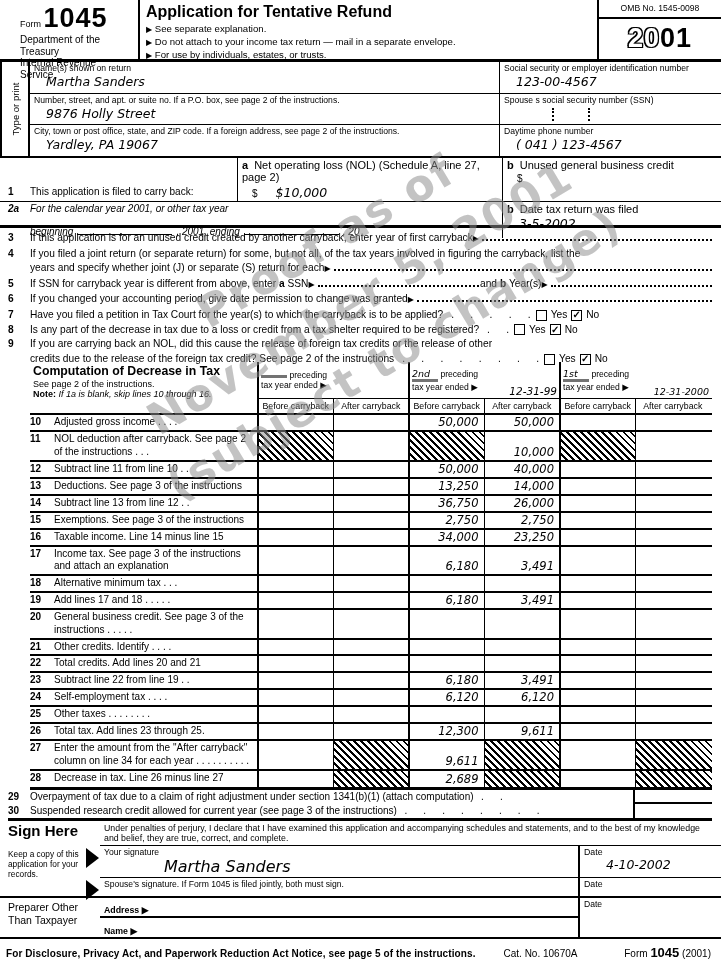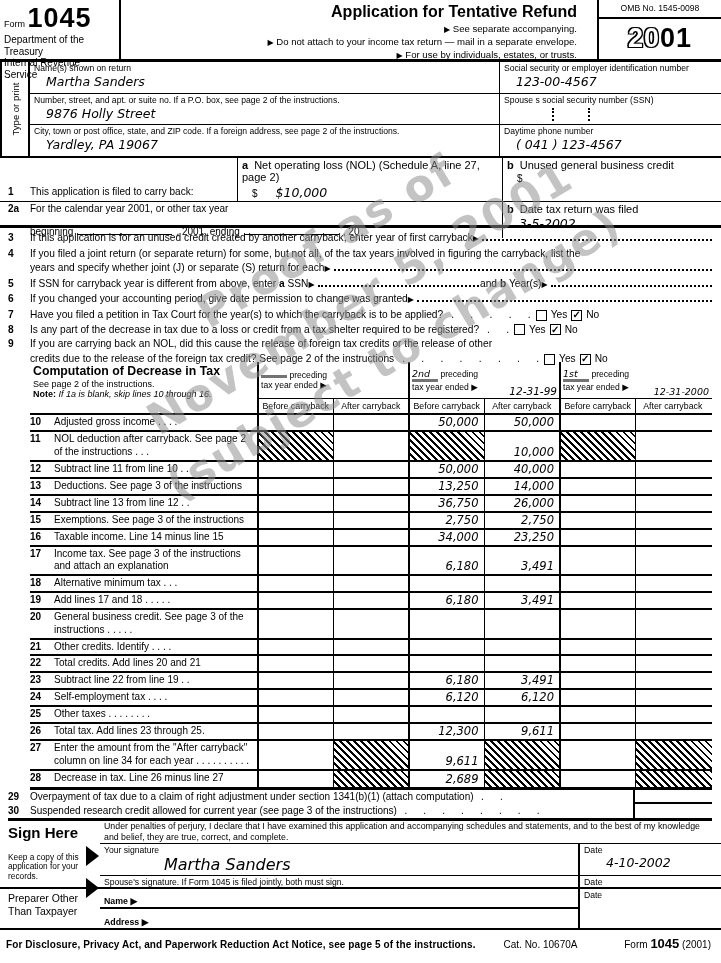--- a/index.html
+++ b/index.html
@@ -7,25 +7,25 @@
   .page {
     position:relative; width:721px; height:963px; margin:0 auto;
     background:#fff; color:#000;
     font-family:"Liberation Sans", sans-serif; font-size:10px; overflow:hidden;
   }
   .hand { font-family:"DejaVu Sans", sans-serif; font-style:italic; font-size:12.5px; }
   b.sub { font-weight:bold; }
   .arrow { font-size:8px; }
   
   .hdr { display:flex; height:62px; border-bottom:3px solid #000; }
-  .hdr-left { width:121px; border-right:2px solid #000; padding:3px 4px; display:flex; flex-direction:column; justify-content:space-between; }
+  .hdr-left { width:140px; border-right:2px solid #000; padding:3px 20px; display:flex; flex-direction:column; justify-content:space-between; }
   .hdr-form { font-size:9px; }
   .hdr-form .num { font-size:27px; font-weight:bold; letter-spacing:1px; }
   .hdr-agency { font-size:10px; line-height:1.15; }
-  .hdr-center { flex:1; text-align:right; padding:3px 20px; }
+  .hdr-center { flex:1; text-align:left; padding:3px 6px; }
   .hdr-title { font-size:16px; font-weight:bold; }
   .hdr-bullet { font-size:9.6px; margin-top:2px; }
   .hdr-right { width:124px; border-left:2px solid #000; text-align:center; }
   .hdr-omb { font-size:8.6px; padding:3px 2px 4px; border-bottom:2px solid #000; }
   .hdr-year { font-size:27px; font-weight:bold; letter-spacing:1px; margin-top:4px; }
   .hdr-year .outline { color:#fff; text-shadow:-1.4px -1.4px 0 #000, 1.4px -1.4px 0 #000, -1.4px 1.4px 0 #000, 1.4px 1.4px 0 #000; }
   
   .tp { display:flex; height:96px; border-bottom:2.5px solid #000; }
   .tp-side { width:30px; border-left:2px solid #000; border-right:2px solid #000; position:relative; }
   .tp-side span { position:absolute; left:50%; top:50%; transform:translate(-50%,-50%) rotate(-90deg); white-space:nowrap; font-size:9.5px; }
@@ -42,21 +42,21 @@
   .l12 { height:70px; border-bottom:3px solid #000; display:flex; flex-direction:column; }
   .l1 { flex:1; display:flex; border-bottom:1.5px solid #000; }
   .l1-label { width:237px; display:flex; align-items:flex-end; padding:0 2px 4px 8px; }
   .l1-label .n, .l2 .n { font-weight:bold; width:22px; flex:none; }
   .col-a { width:265px; border-left:1.5px solid #000; padding:1px 4px; }
   .col-b { flex:1; border-left:1.5px solid #000; padding:1px 4px; }
   .sublbl { font-size:11px; }
   .sublbl b { margin-right:6px; }
   .dollar-row { display:flex; gap:18px; margin:2px 0 0 10px; align-items:baseline; }
   .l2 { flex:1; display:flex; }
-  .l2-label { width:502px; padding:1px 2px 1px 8px; display:flex; }
+  .l2-label { width:502px; padding:1px 2px 1px 8px; display:flex;font-style:italic; }
   .l2-text { flex:1; }
   .l2-line2 { display:flex; align-items:baseline; margin-top:10px; }
   .entryline { border-bottom:1px solid #000; flex:1; max-width:95px; margin:0 4px; height:11px; }
   
   .qs { height:134px; padding:3px 8px 0 8px; }
   .q { display:flex; align-items:baseline; line-height:14.6px; font-size:10.2px; }
   .q .n { font-weight:bold; width:22px; flex:none; }
   .q .cont { width:22px; flex:none; }
   .leader { flex:1; border-bottom:2px dotted #000; margin:0 1px 2px 3px; min-width:14px; }
   .dots { white-space:pre; letter-spacing:1px; }
@@ -91,21 +91,21 @@
   .tcell:last-child { flex:1; }
   .hatch { background:repeating-linear-gradient(45deg,#fff 0px,#fff 3px,#000 3px,#000 5px); }
   .tval { font-family:"DejaVu Sans", sans-serif; font-style:italic; font-size:11.5px; }
   
   .l2930 { margin:0 9px 0 8px; height:31px; border-bottom:3px solid #000; display:flex; flex-direction:column; }
   .l29row { flex:1; display:flex; align-items:center; }
   .l29row .n { font-weight:bold; width:22px; flex:none; }
   .l29box { width:79px; align-self:stretch; border-left:2px solid #000; border-bottom:2px solid #000; flex:none; margin-left:6px; }
   .l29row:last-child .l29box { border-bottom:none; }
   
-  .sign { height:68px; border-bottom:2px solid #000; display:flex;align-items:center; }
+  .sign { height:77px; border-bottom:2px solid #000; display:flex; }
   .sign-left { width:100px; padding:2px 2px 2px 8px; flex:none; }
   .sign-left .t { font-size:15px; font-weight:bold; line-height:1.05; }
   .sign-left .k { font-size:8.3px; margin-top:12px; line-height:1.2; }
   .sign-main { flex:1; display:flex; flex-direction:column; }
   .perjury { font-size:8.8px; line-height:1.2; padding:2px 4px 1px 4px; }
   .sigrow { flex:1; display:flex; border-top:1.5px solid #000; position:relative; }
   .tri { position:absolute; left:-14px; top:2px; width:0; height:0; border-top:10px solid transparent; border-bottom:10px solid transparent; border-left:13px solid #000; }
   .sig-field { flex:1; padding:1px 4px; }
   .sig-name { margin:0 0 0 60px; font-size:16px; }
   .datebox { width:143px; flex:none; border-left:2px solid #000; padding:1px 4px; }
@@ -149,21 +149,21 @@
       <div class="hdr-form"><span>Form</span>
         <span class="num">1045</span></div>
       <div class="hdr-agency">
         <div>Department of the Treasury</div>
         <div>Internal Revenue Service</div>
       </div>
     </div>
     <div class="hdr-center">
       <div class="hdr-title">Application for Tentative Refund</div>
       <div class="hdr-bullet"><span class="arrow">▶</span>
-        <span>See separate accompanying.</span></div>
+        <span>See separate explanation.</span></div>
       <div class="hdr-bullet"><span class="arrow">▶</span>
         <span>Do not attach to your income tax return — mail in a separate envelope.</span></div>
       <div class="hdr-bullet"><span class="arrow">▶</span>
         <span>For use by individuals, estates, or trusts.</span></div>
     </div>
     <div class="hdr-right">
       <div class="hdr-omb">OMB No. 1545-0098</div>
       <div class="hdr-year"><span class="outline">20</span><span>01</span></div>
     </div>
   </div>
@@ -658,25 +658,25 @@
     </div>
   </div>
 
   <div class="prep">
     <div class="prep-left">
       <div>Preparer Other</div>
       <div>Than Taxpayer</div>
     </div>
     <div class="prep-main">
       <div class="prep-row">
+        <span class="lbl">Address ▶</span>
+        <span class="prep-fill"></span>
+      </div>
+      <div class="prep-row">
         <span class="lbl">Name ▶</span>
-        <span class="prep-fill"></span>
-      </div>
-      <div class="prep-row">
-        <span class="lbl">Address ▶</span>
         <span class="prep-fill"></span>
       </div>
     </div>
     <div class="prep-date">
       <div class="flabel">Date</div>
     </div>
   </div>
 
   <div class="foot">
     <span class="notice">For Disclosure, Privacy Act, and Paperwork Reduction Act Notice, see page 5 of the instructions.</span>

